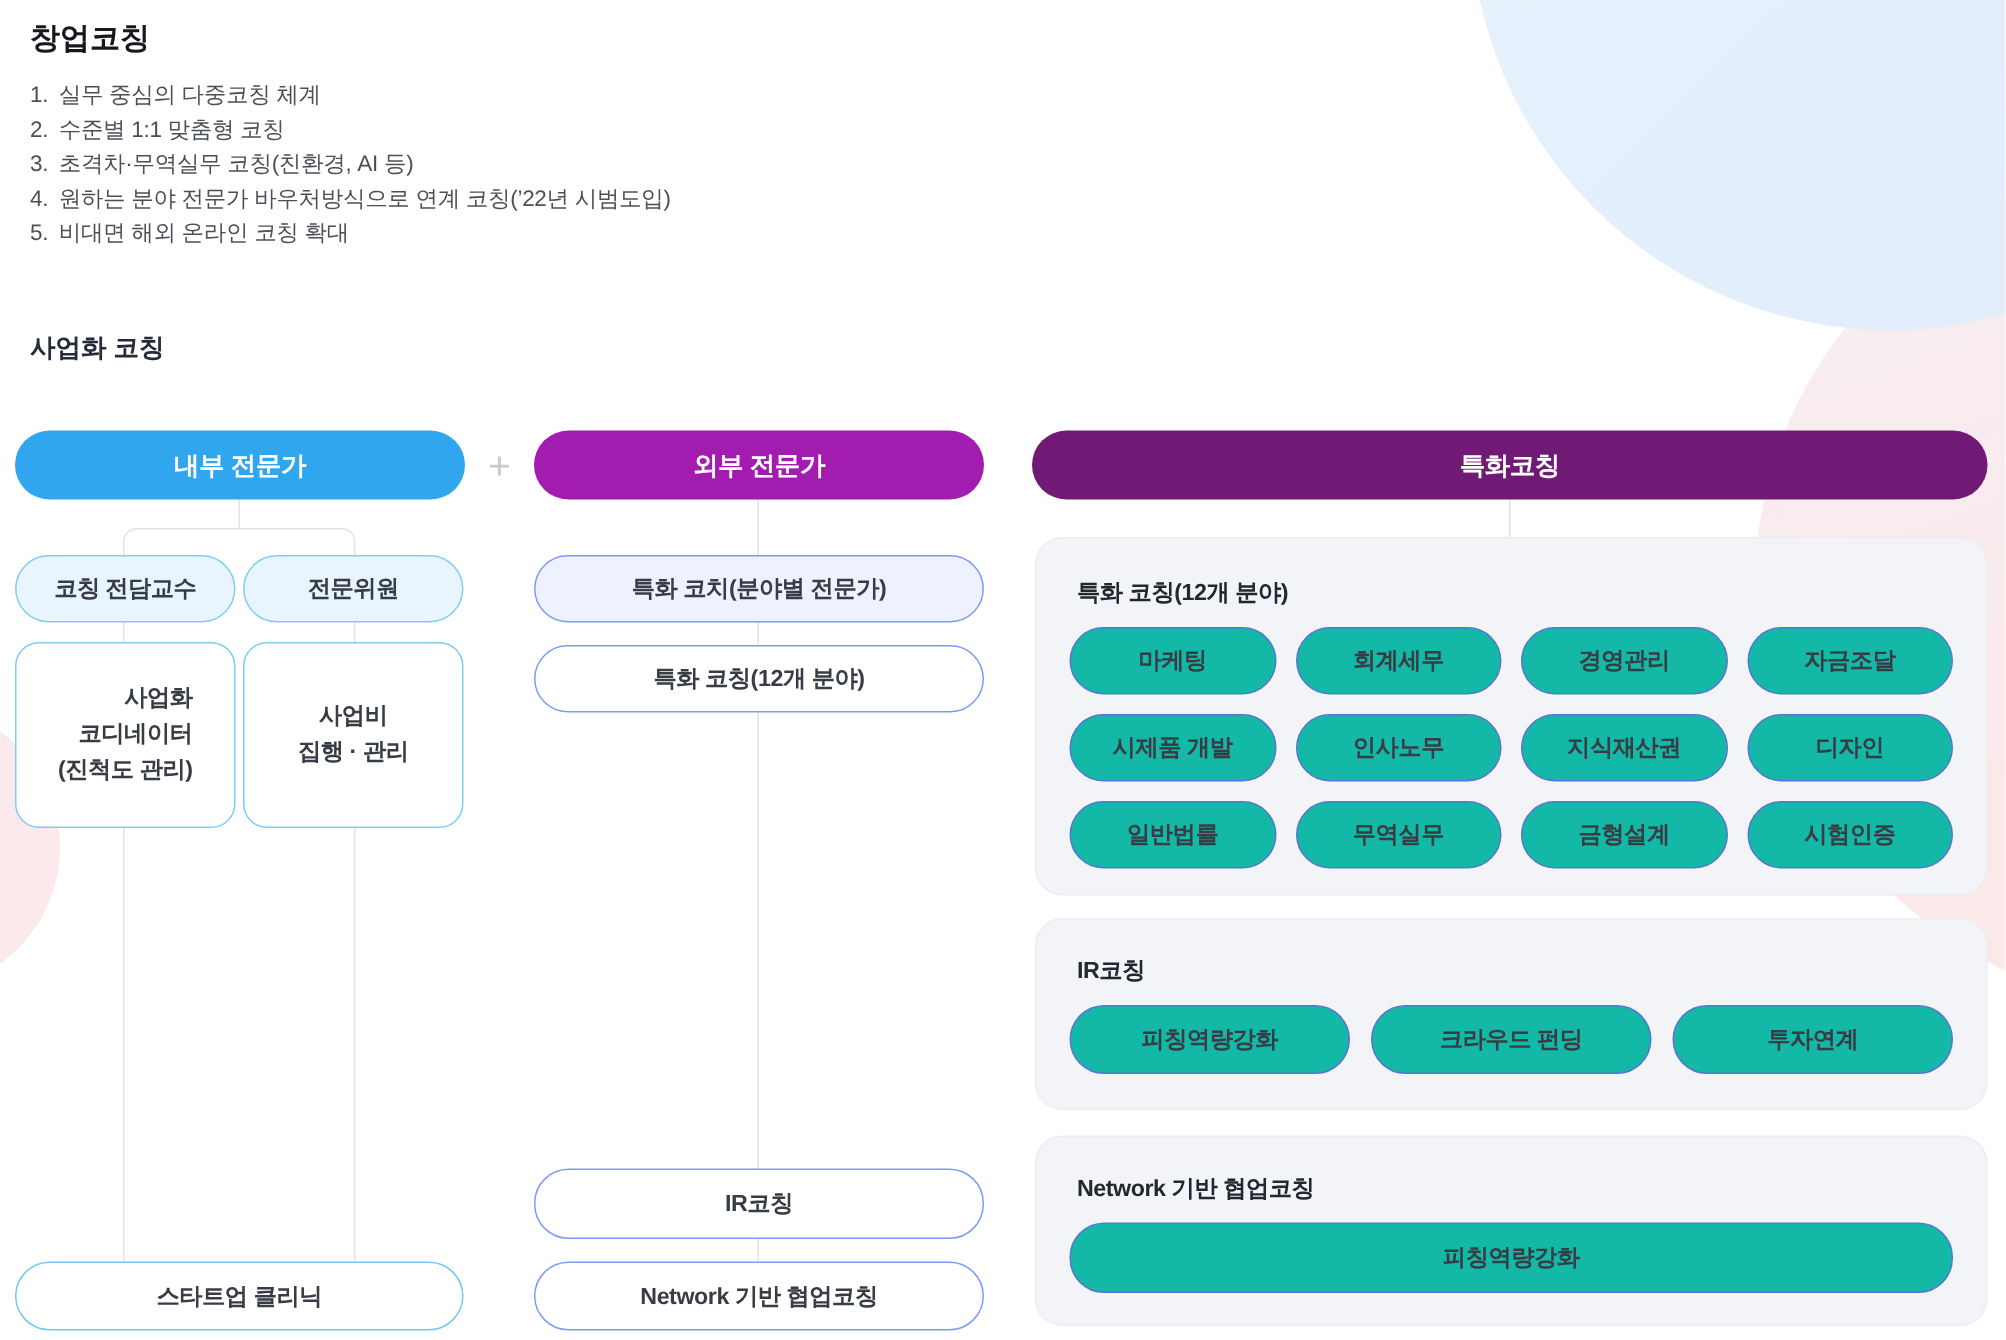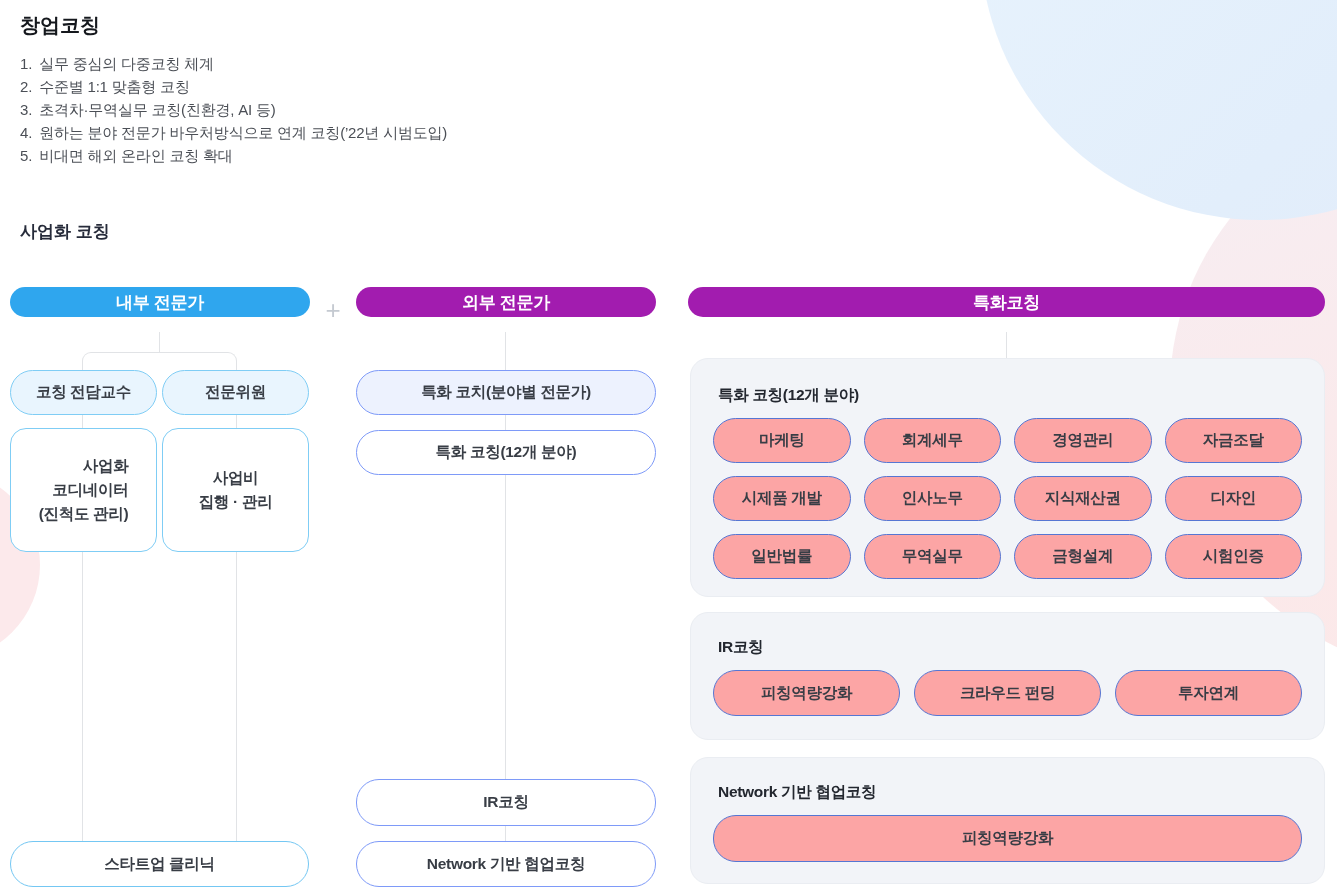--- a/index.html
+++ b/index.html
@@ -29,26 +29,26 @@
   .subtitle { position:absolute; left:20px; top:248px; font-size:15px;
         font-weight:700; color:#1d49e2; letter-spacing:-0.3px; z-index:3; }
 
   
   .line { position:absolute; background:#e1e3e6; z-index:1; }
   .vline { width:1px; }
   .bracket { position:absolute; z-index:1; border:1px solid #e1e3e6;
      border-bottom:none; border-radius:9px 9px 0 0; background:transparent; }
 
   
-  .hdr { position:absolute; height:30px; border-radius:23px; z-index:3;
+  .hdr { position:absolute; height:46px; border-radius:23px; z-index:3;
      display:flex; align-items:center; justify-content:center;
      color:#fff; font-size:17px; font-weight:700; letter-spacing:-0.3px; }
   .hdr-internal { background:#2fa6ee; }
   .hdr-external { background:#a21caf; }
-  .hdr-special  { background:#a21caf; }
+  .hdr-special  { background:#701a75; }
   .plus { position:absolute; z-index:3; color:#c5cad1; font-size:26px;
      font-weight:400; display:flex; align-items:center; justify-content:center; }
 
   
   .node { position:absolute; z-index:3; background:#fff;
      display:flex; align-items:center; justify-content:center; text-align:center;
      font-size:15.5px; font-weight:600; color:#383d45; letter-spacing:-0.3px; }
   .pill { border-radius:23px; height:45px; }
   .fill-sky    { background:#e9f5fe; }
   .fill-lav    { background:#edf2fe; }
@@ -60,21 +60,21 @@
   
   .panel { position:absolute; z-index:3; background:#f2f4f8;
      border:1px solid #eaedf2; border-radius:18px; }
   .panel-title { font-size:15.5px; font-weight:700; color:#23272f;
      letter-spacing:-0.3px; }
   .panel-grid { display:grid; grid-template-columns:repeat(4,1fr);
      gap:13px; margin-top:12px; }
   .panel-row3 { display:grid; grid-template-columns:repeat(3,1fr);
      gap:14px; margin-top:12px; }
   .panel-row1 { display:grid; grid-template-columns:1fr; margin-top:12px; }
-  .ppill { background:#fca5a5; border:1.6px solid #5676d3; border-radius:23px;
+  .ppill { background:#14b8a6; border:1.6px solid #5676d3; border-radius:23px;
      height:45px; display:flex; align-items:center; justify-content:center;
      font-size:15.5px; font-weight:600; color:#383d45; letter-spacing:-0.3px; }
 </style>
 </head>
 <body>
 
 <div id="canvas">
 
   <div class="bg-circle bg-pink-tr"></div>
   <div class="bg-circle bg-blue-tr"></div>

